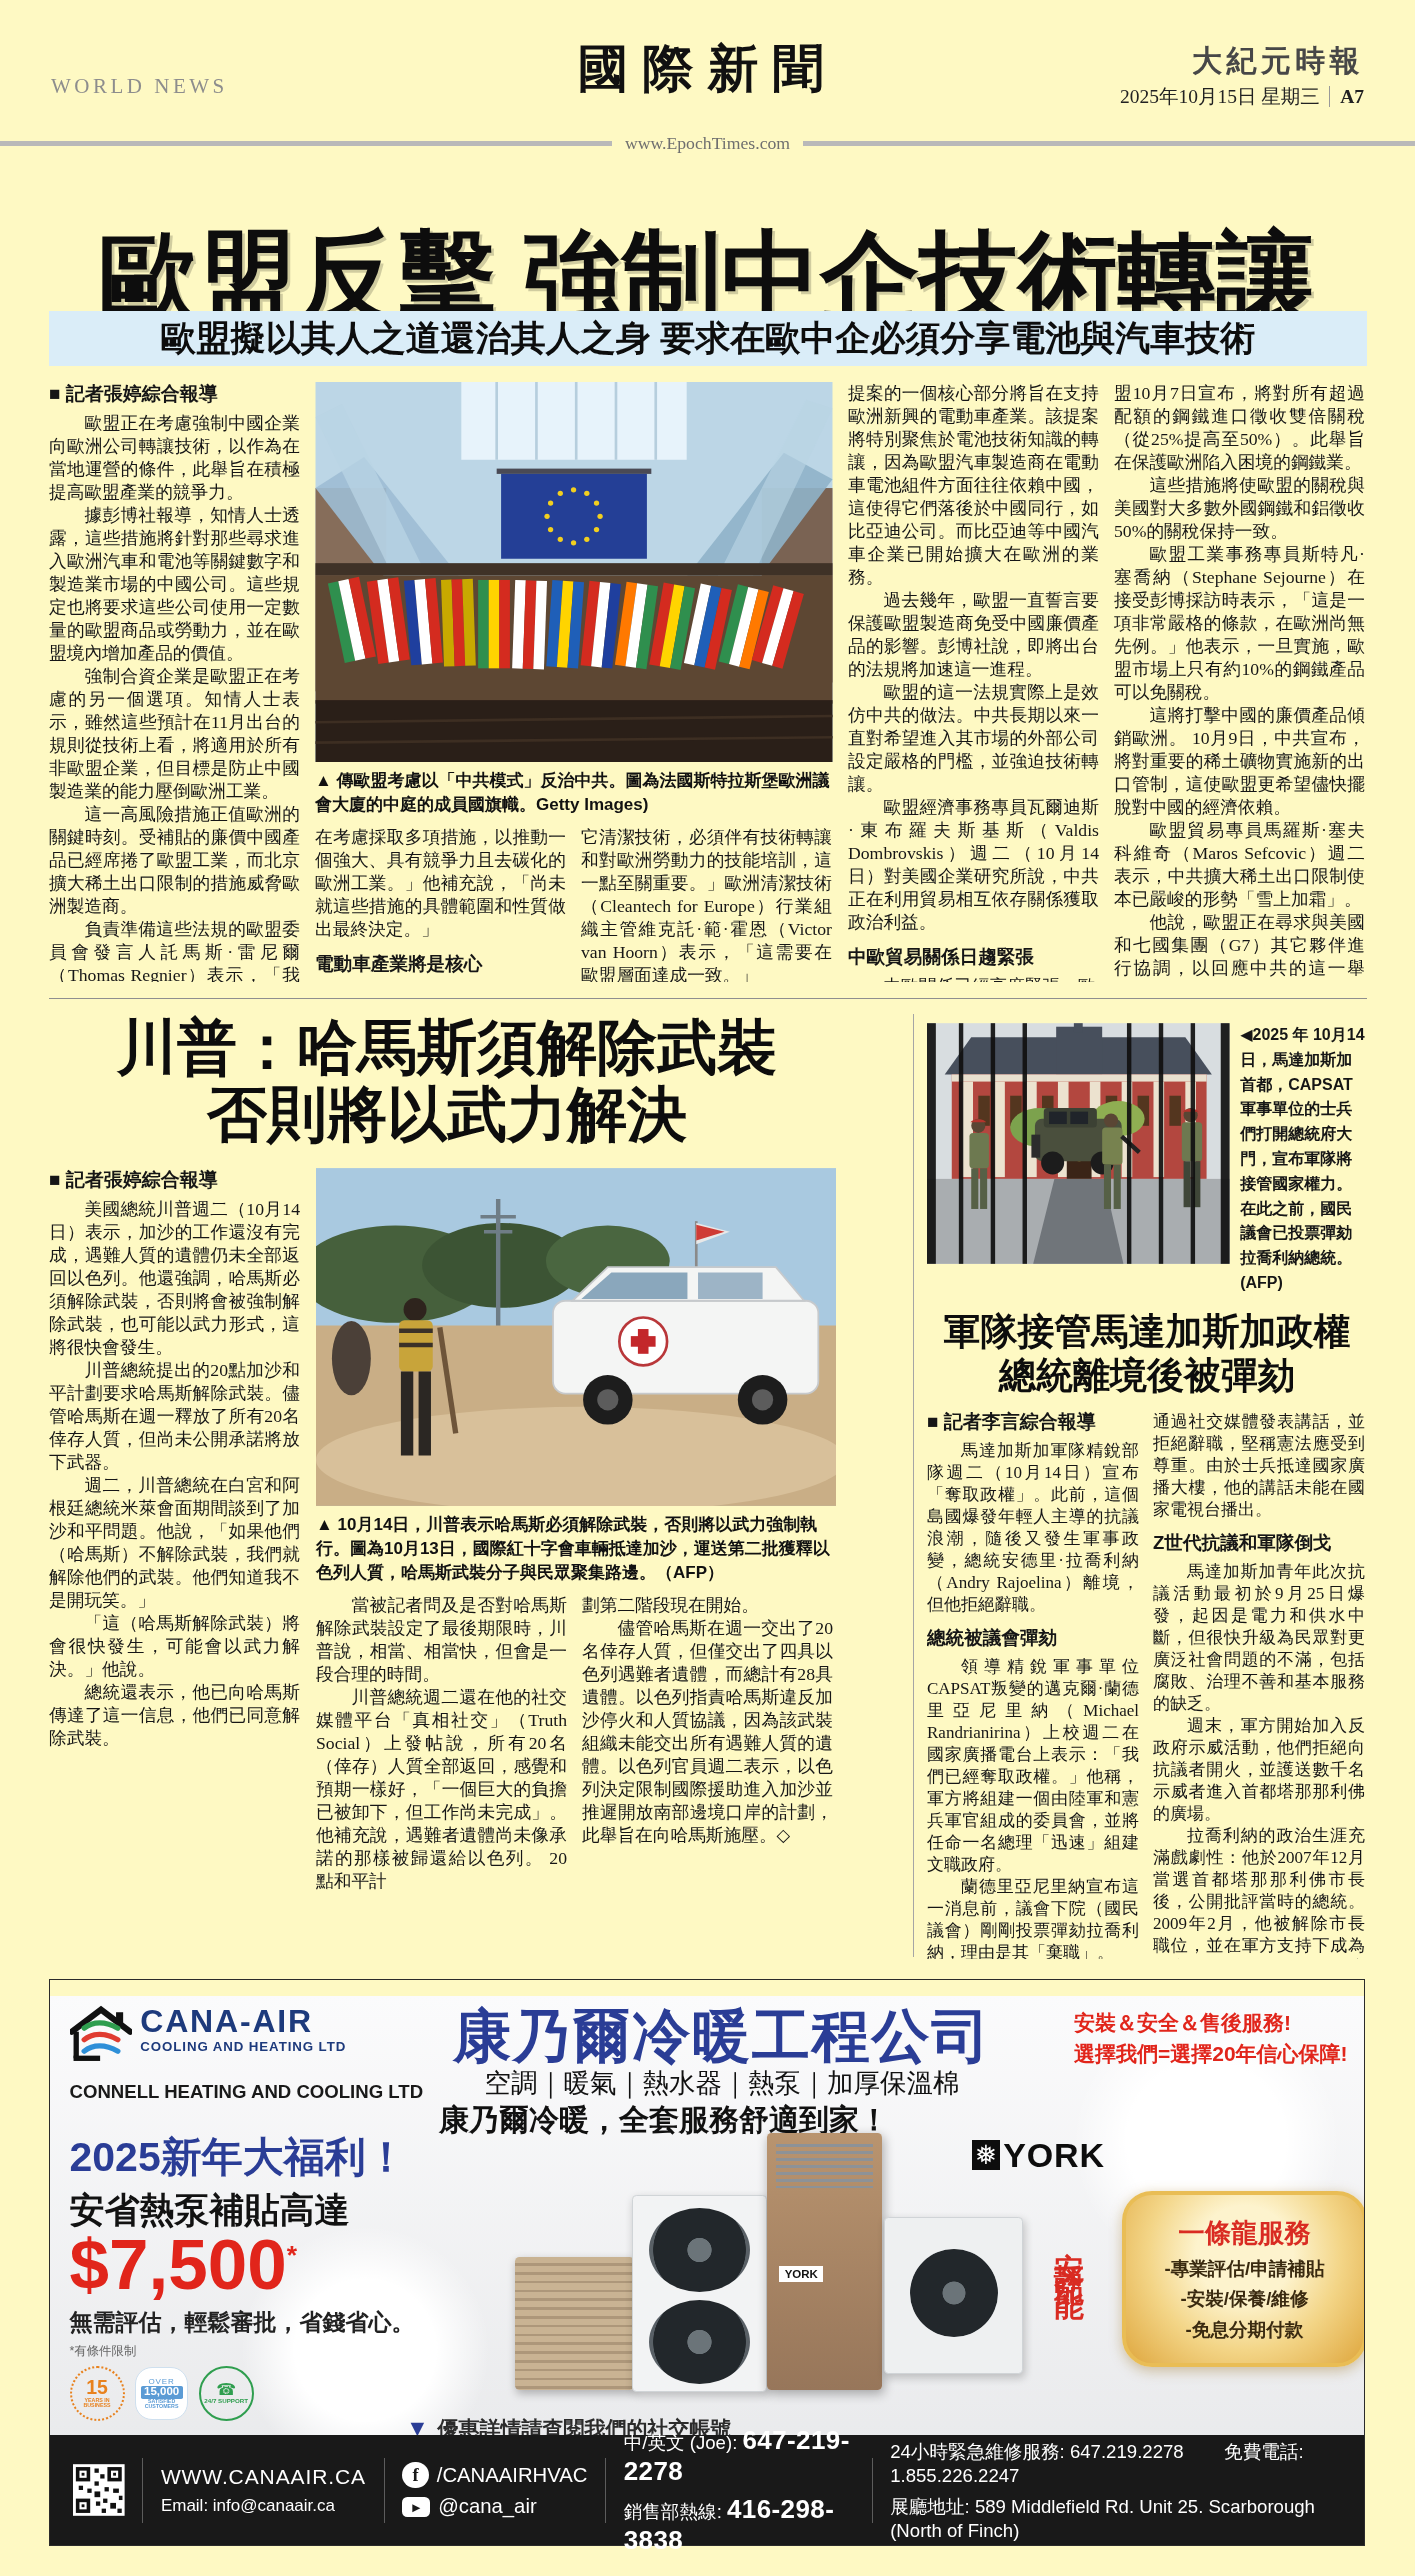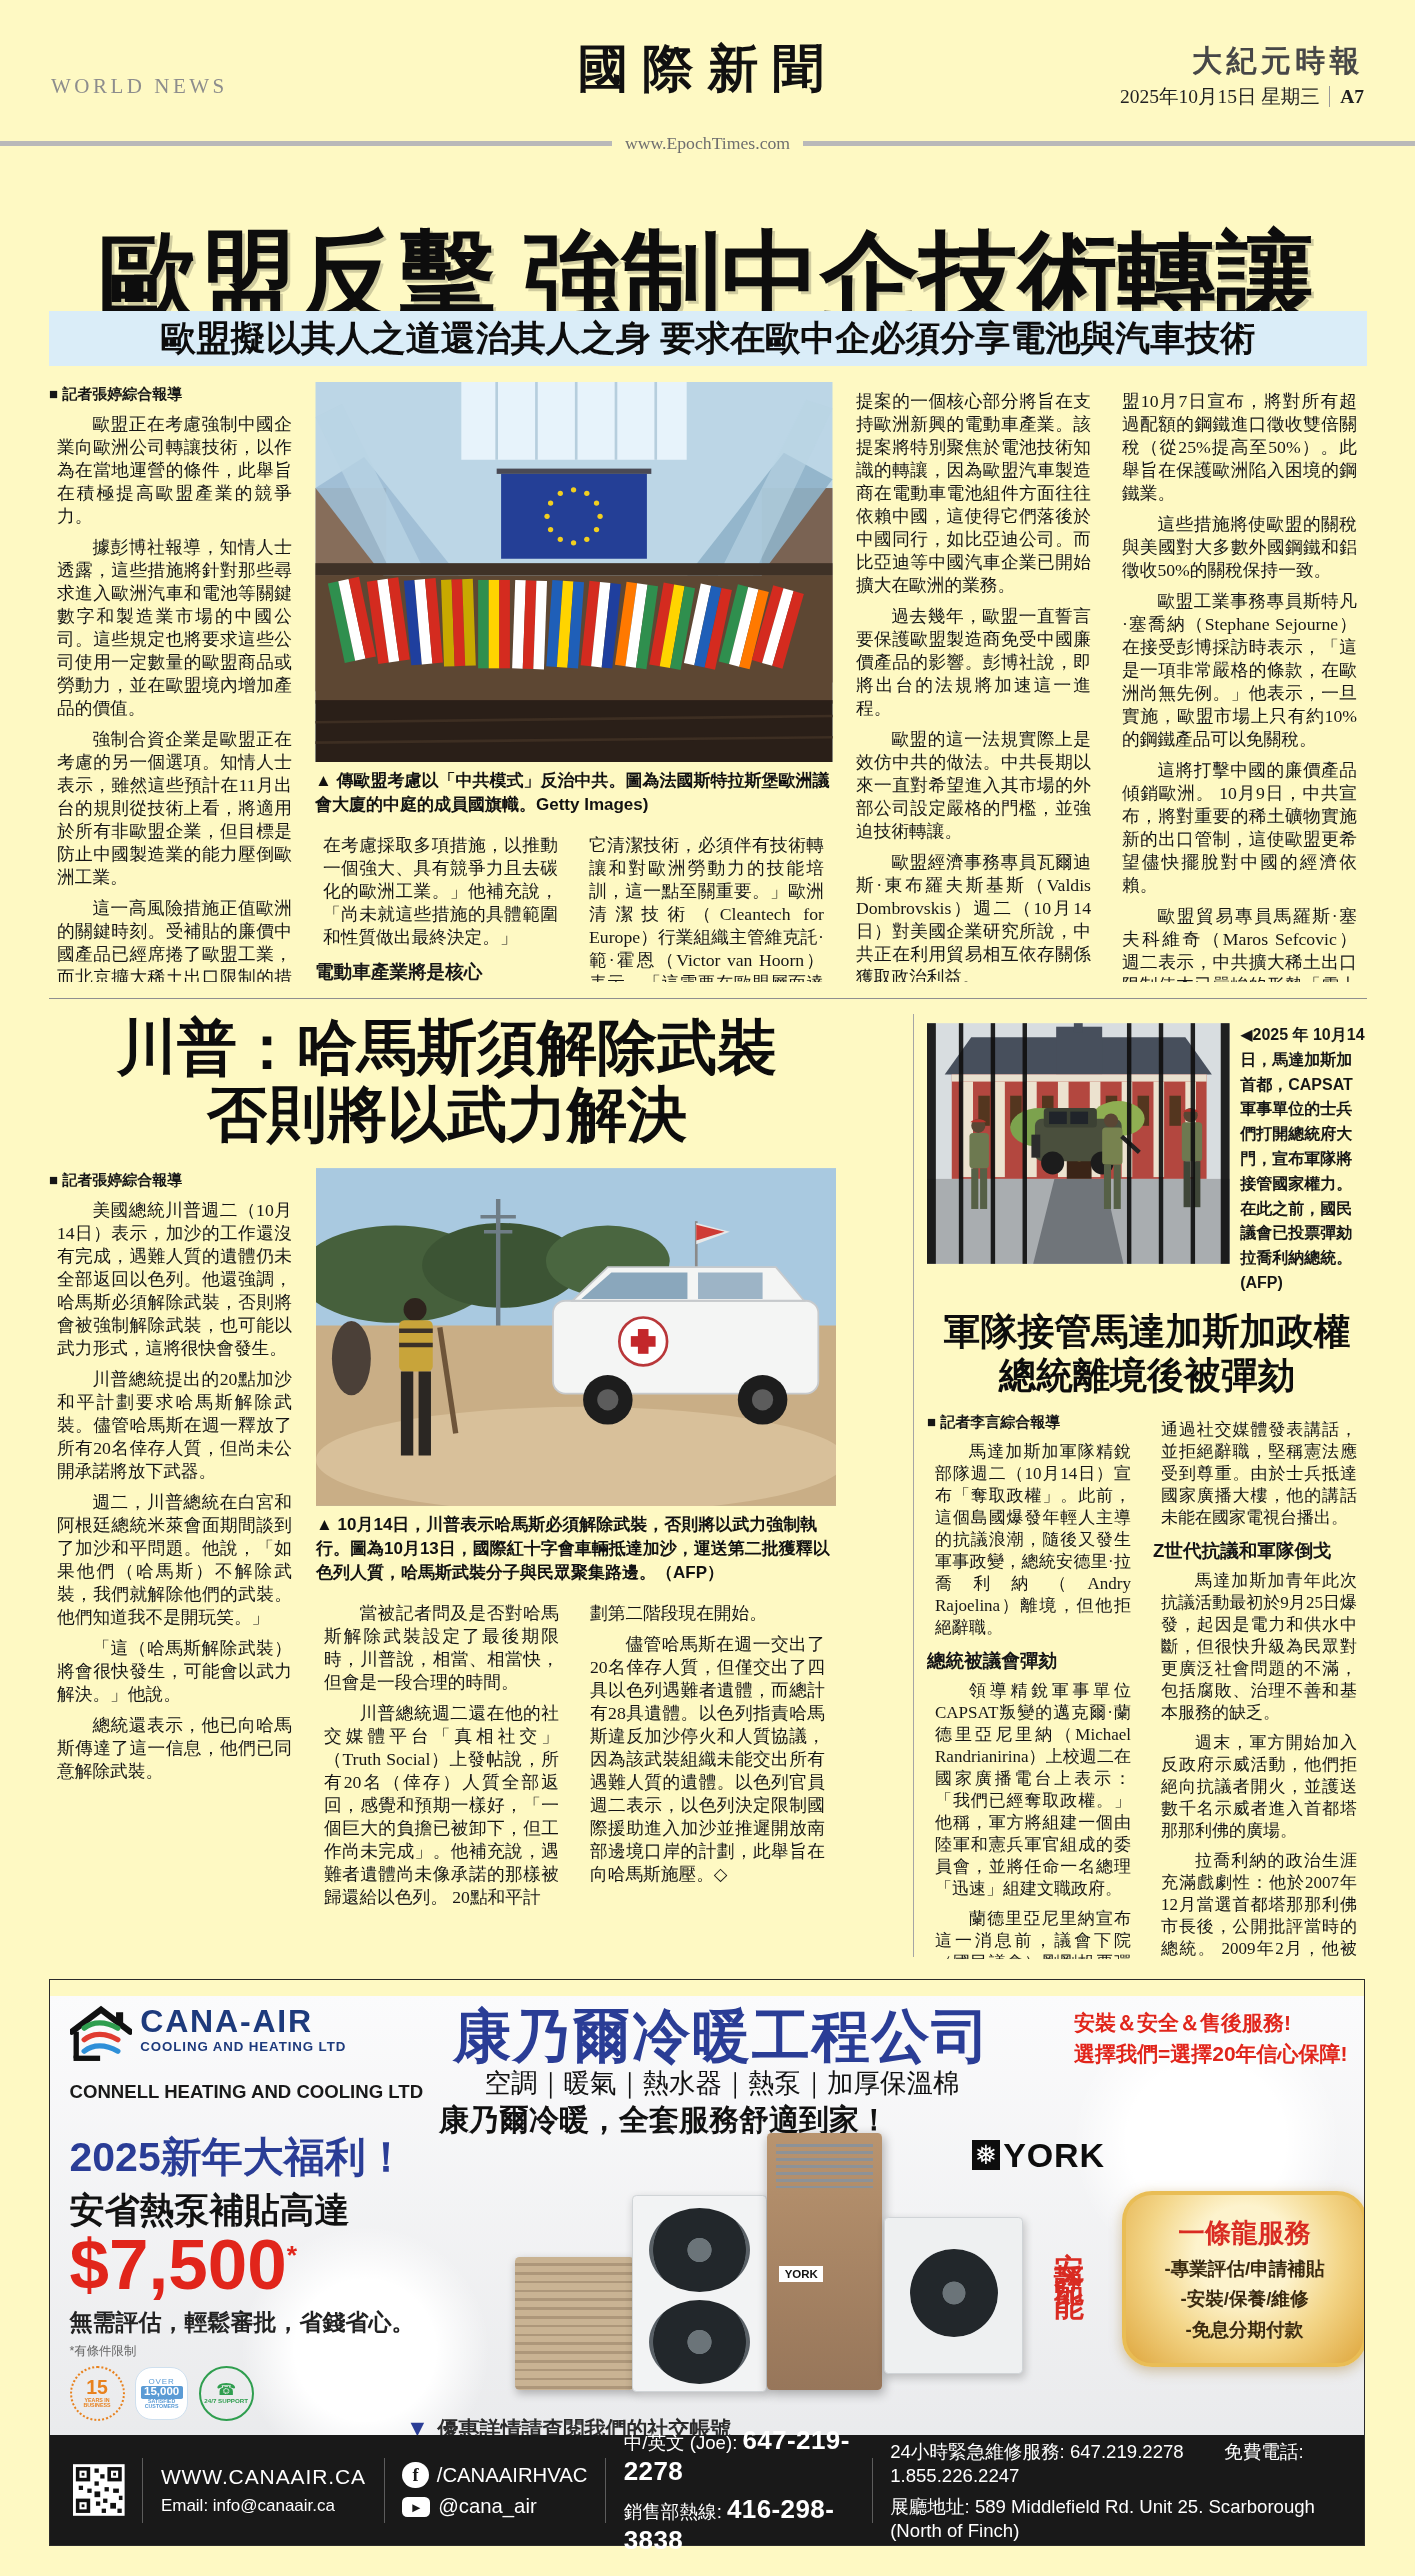--- a/index.html
+++ b/index.html
@@ -19,23 +19,23 @@
   .hdr-rule .site{margin:0 12.4px;font-size:17.7px;color:#6f6f6f;font-family:"Liberation Serif",serif;}
   
   .mainline{position:absolute;left:17.7px;right:17.7px;top:149px;text-align:center;font-size:99px;line-height:1.25;
             font-weight:900;font-family:"Liberation Sans","DejaVu Sans",sans-serif;color:#0d0d0d;
             text-shadow:2.7px 2.7px 0 rgba(0,0,0,.18);white-space:nowrap;}
   .deckbar{position:absolute;left:49px;width:1318px;top:311px;height:55px;background:#daedf8;
            display:flex;align-items:center;justify-content:center;font-size:35px;font-weight:800;
            font-family:"Liberation Sans","DejaVu Sans",sans-serif;color:#0d0d0d;}
   
   .bodycol{width:251px;font-size:17.7px;line-height:23px;text-align:justify;}
-  .bodycol p{margin:8px;text-indent:2em;}
+  .bodycol p{margin:0;text-indent:2em;}
   .bodycol p.cont{text-indent:0;}
-  .byline{font-family:"Liberation Sans","DejaVu Sans",sans-serif;font-weight:800;font-size:15px;
+  .byline{font-family:"Liberation Sans","DejaVu Sans",sans-serif;font-weight:800;font-size:19px;
           margin:0 0 7px 0 !important;text-indent:0 !important;}
   .subhead{font-family:"Liberation Sans","DejaVu Sans",sans-serif;font-weight:800;font-size:18.6px;
            margin:10.6px 0 7px 0 !important;text-indent:0 !important;}
   .lead-wrap{position:absolute;left:49px;top:382px;width:1318px;height:600px;display:flex;gap:15px;overflow:hidden;}
   .lead-mid{width:518px;flex:none;}
   .caption{font-family:"Liberation Sans","DejaVu Sans",sans-serif;font-weight:700;font-size:17px;
            line-height:1.42;margin-top:7px;color:#111;}
   .twocol{display:flex;gap:15px;margin-top:8.8px;}
   .sect-rule{position:absolute;left:49px;width:1318px;top:998px;height:0.9px;background:#8f8f8f;}
   

